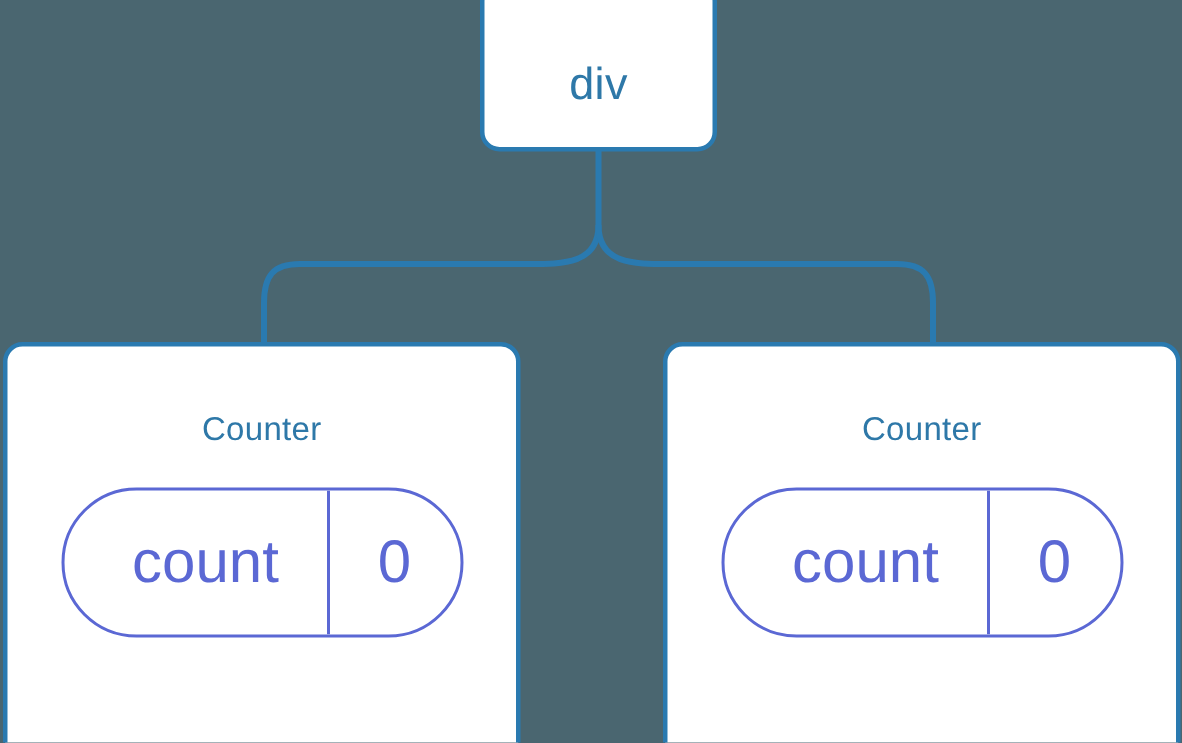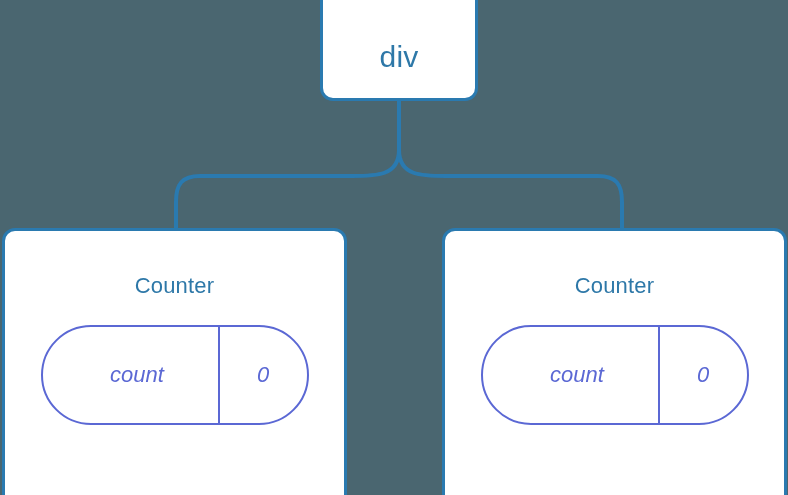--- a/index.html
+++ b/index.html
@@ -90,25 +90,24 @@
     background: #ffffff;
     height: 100px;
     box-sizing: border-box;
     overflow: hidden;
   }
   .pill-key,
   .pill-value {
     display: flex;
     align-items: center;
     justify-content: center;
-    font-size: 22px;
+    font-size: 40px;
     color: #5b68d4;
     line-height: 1;
     box-sizing: border-box;
-    font-style: italic;
   }
   .pill-key {
     width: 175px;
     padding-left: 14px;
   }
   .pill-value {
     width: 89px;
     border-left: 2px solid #5b68d4;
   }
 </style>

